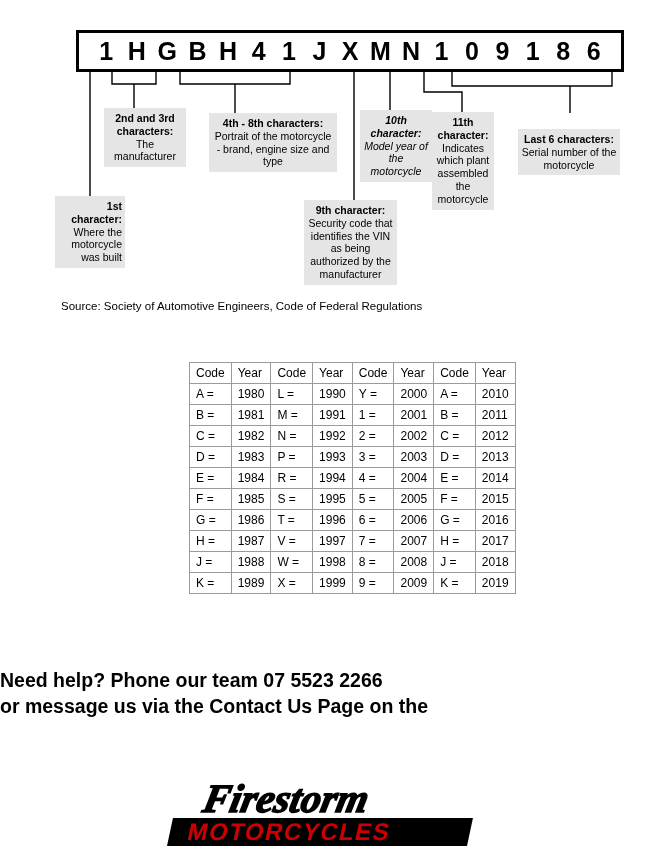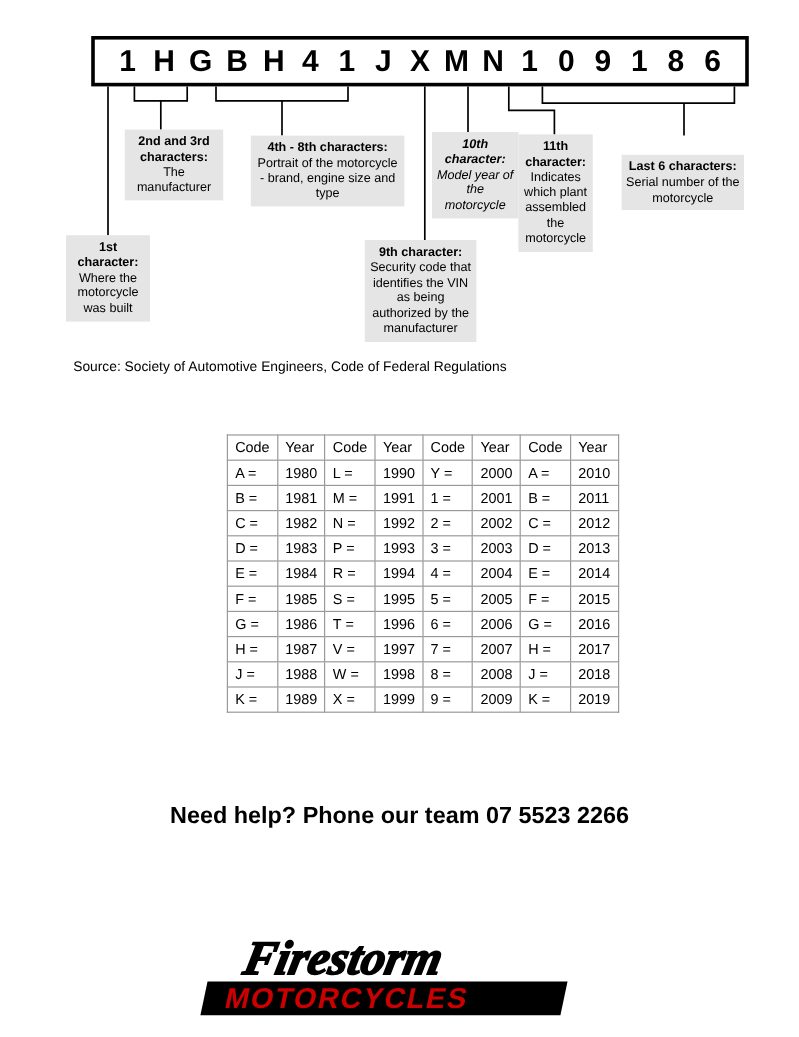--- a/index.html
+++ b/index.html
@@ -56,21 +56,21 @@
     font-size: 10.5px;
     line-height: 1.22;
     text-align: center;
     padding: 4px 3px;
     box-sizing: border-box;
   }
   .callout b {
     font-weight: bold;
   }
 
-  #callout-1st   { left: 55px;  top: 196px; width: 70px; }
+  #callout-1st   { left: 55px;  top: 196px; width: 70px; text-align: right; }
   #callout-2nd3rd{ left: 104px; top: 108px; width: 82px; }
   #callout-4th8th{ left: 209px; top: 113px; width: 128px; }
   #callout-9th   { left: 304px; top: 200px; width: 93px; }
   #callout-10th  { left: 360px; top: 110px; width: 72px; font-style: italic; }
   #callout-11th  { left: 432px; top: 112px; width: 62px; }
   #callout-last6 { left: 518px; top: 113px; width: 102px; margin-top: 16px; }
 
   
   #source-note {
     position: absolute;
@@ -101,21 +101,21 @@
   }
   #year-table td.code, #year-table th.code { width: 38px; }
   #year-table td.year, #year-table th.year { width: 38px; }
 
   
   #help-text {
     position: absolute;
     left: 0;
     top: 668px;
     width: 666px;
-    text-align: center;
+    text-align: left;
     font-size: 19.5px;
     font-weight: bold;
     line-height: 1.33;
   }
 
   
   #logo {
     position: absolute;
     left: 166px;
     top: 766px;
@@ -318,20 +318,21 @@
       <td class="code">9 =</td>
       <td class="year">2009</td>
       <td class="code">K =</td>
       <td class="year">2019</td>
     </tr>
   </tbody>
 </table>
 
 <div id="help-text">
   <div>Need help?  Phone our team 07 5523 2266</div>
+  <div>or message us via the Contact Us Page on the</div>
 </div>
 
 <div id="logo">
   <svg viewBox="0 0 340 90" xmlns="http://www.w3.org/2000/svg">
     <g transform="skewX(-12)">
       <text x="45" y="46" font-family="'Liberation Serif', serif" font-size="40" font-weight="bold" font-style="italic" fill="#000000" stroke="#000000" stroke-width="1.5">Firestorm</text>
     </g>
     <rect x="18" y="52" width="300" height="28" fill="#000000" transform="skewX(-12)"></rect>
     <g transform="skewX(-12)">
       <text x="36" y="74" font-family="'Liberation Sans', sans-serif" font-size="24" font-weight="bold" letter-spacing="1.5" fill="#cc0000">MOTORCYCLES</text>

